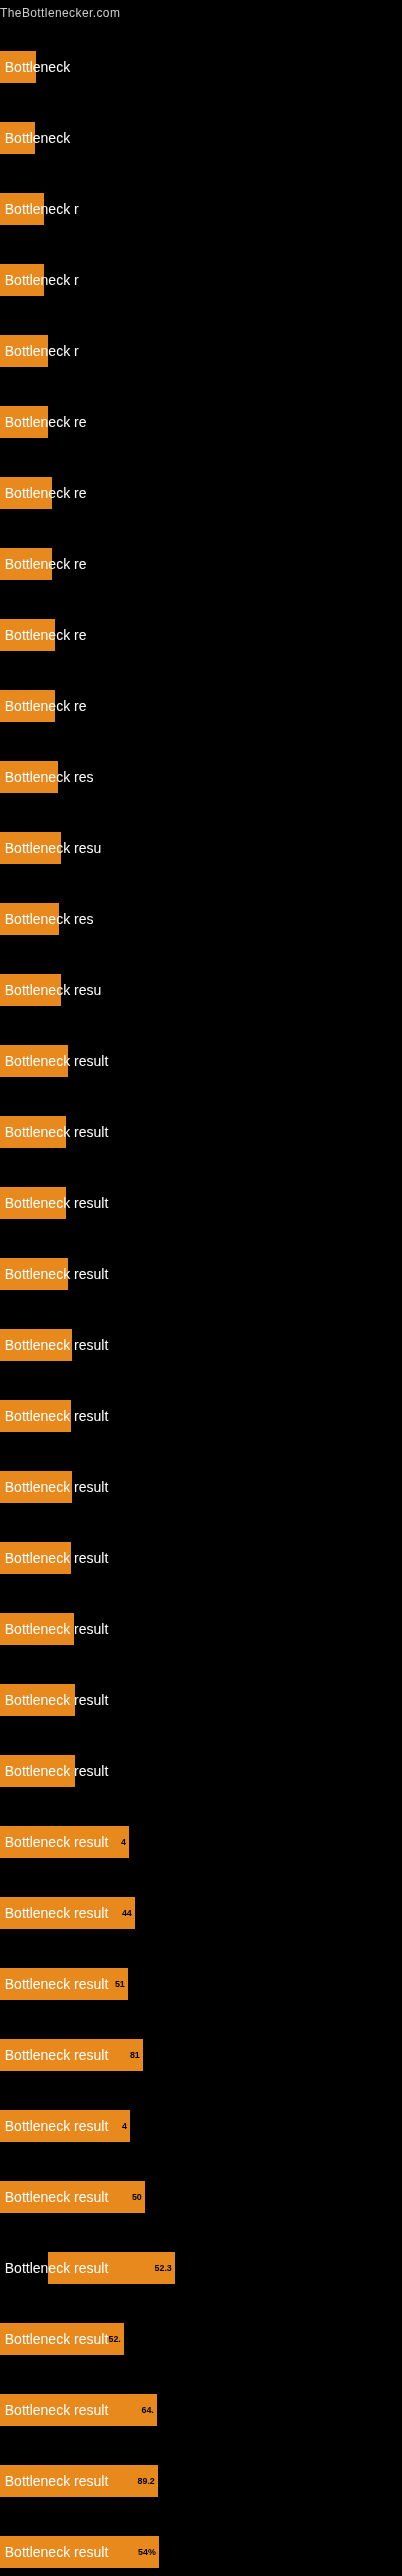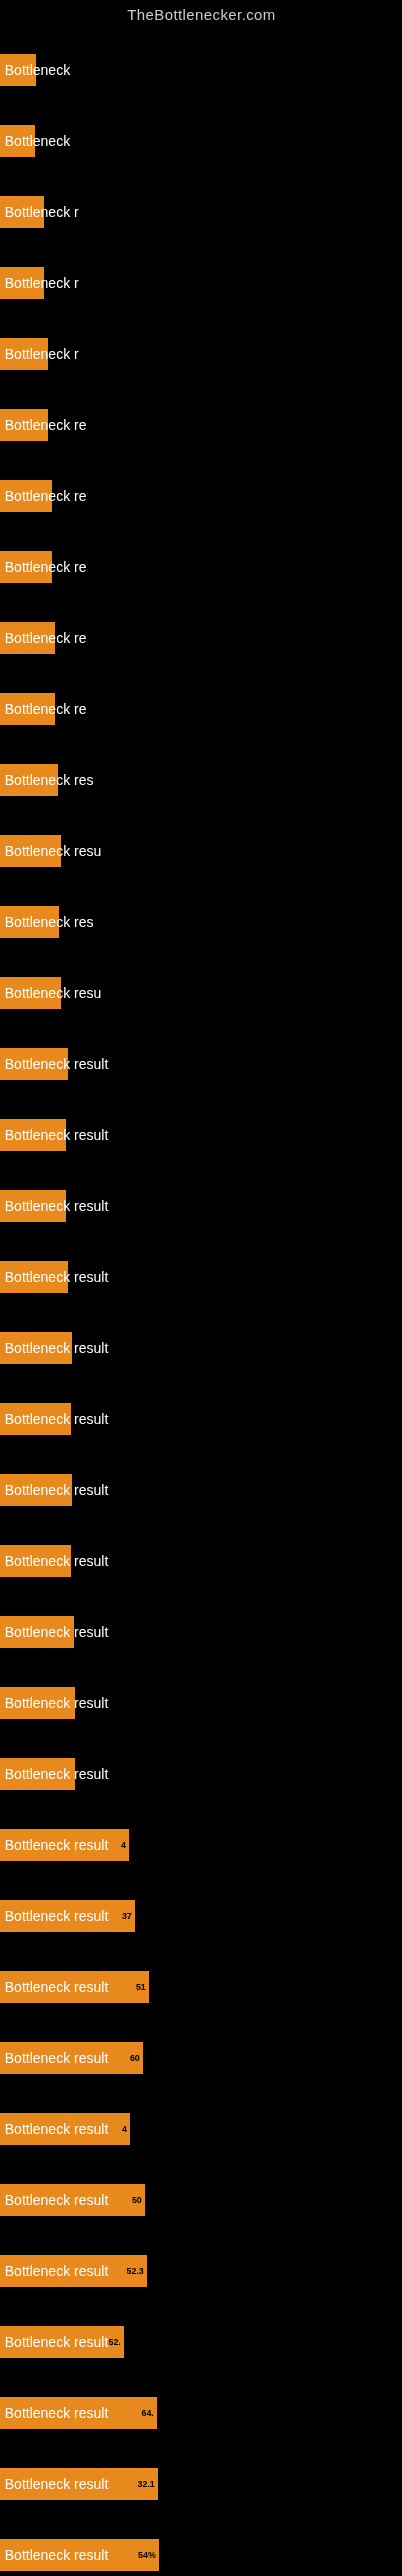--- a/index.html
+++ b/index.html
@@ -4,23 +4,22 @@
   <style>
     * { margin: 0; padding: 0; box-sizing: border-box; }
     body {
       background: #000;
       font-family: Arial, sans-serif;
       width: 403px;
       min-height: 2576px;
       position: relative;
     }
     .site-title {
-      text-align: center;
       color: #ccc;
-      font-size: 15px;
+      font-size: 12px;
       padding: 6.4px 0 3.2px 0;
       letter-spacing: 0.4px;
     }
     .chart-area {
       position: relative;
       width: 403px;
       padding-top: 8px;
     }
     .bar-row {
       display: flex;
@@ -165,69 +164,69 @@
       <span class="bar-label">Bottleneck result</span>
     </div>
     <div class="bar-row">
       <div class="bar" style="width: 129px;">
         <span class="bar-value">4</span>
       </div>
       <span class="bar-label">Bottleneck result</span>
     </div>
     <div class="bar-row">
       <div class="bar" style="width: 135px;">
-        <span class="bar-value">37</span>
-      </div>
-      <span class="bar-label">Bottleneck result</span>
-    </div>
-    <div class="bar-row">
-      <div class="bar" style="width: 149px;">
+        <span class="bar-value">44</span>
+      </div>
+      <span class="bar-label">Bottleneck result</span>
+    </div>
+    <div class="bar-row">
+      <div class="bar" style="width: 128px;">
         <span class="bar-value">51</span>
       </div>
       <span class="bar-label">Bottleneck result</span>
     </div>
     <div class="bar-row">
       <div class="bar" style="width: 143px;">
-        <span class="bar-value">60</span>
+        <span class="bar-value">81</span>
       </div>
       <span class="bar-label">Bottleneck result</span>
     </div>
     <div class="bar-row">
       <div class="bar" style="width: 130px;">
         <span class="bar-value">4</span>
       </div>
       <span class="bar-label">Bottleneck result</span>
     </div>
     <div class="bar-row">
       <div class="bar" style="width: 145px;">
         <span class="bar-value">50</span>
       </div>
       <span class="bar-label">Bottleneck result</span>
     </div>
     <div class="bar-row">
-      <div class="bar" style="width: 147px;">
+      <div class="bar" style="width: 127px; margin-left: 48px;">
         <span class="bar-value">52.3</span>
       </div>
       <span class="bar-label">Bottleneck result</span>
     </div>
     <div class="bar-row">
       <div class="bar" style="width: 124px;">
         <span class="bar-value">52.</span>
       </div>
       <span class="bar-label">Bottleneck result</span>
     </div>
     <div class="bar-row">
       <div class="bar" style="width: 157px;">
         <span class="bar-value">64.</span>
       </div>
       <span class="bar-label">Bottleneck result</span>
     </div>
     <div class="bar-row">
       <div class="bar" style="width: 158px;">
-        <span class="bar-value">32.1</span>
+        <span class="bar-value">89.2</span>
       </div>
       <span class="bar-label">Bottleneck result</span>
     </div>
     <div class="bar-row">
       <div class="bar" style="width: 159px; padding-left: 20px;">
         <span class="bar-value">54%</span>
       </div>
       <span class="bar-label">Bottleneck result</span>
     </div>
   </div>

